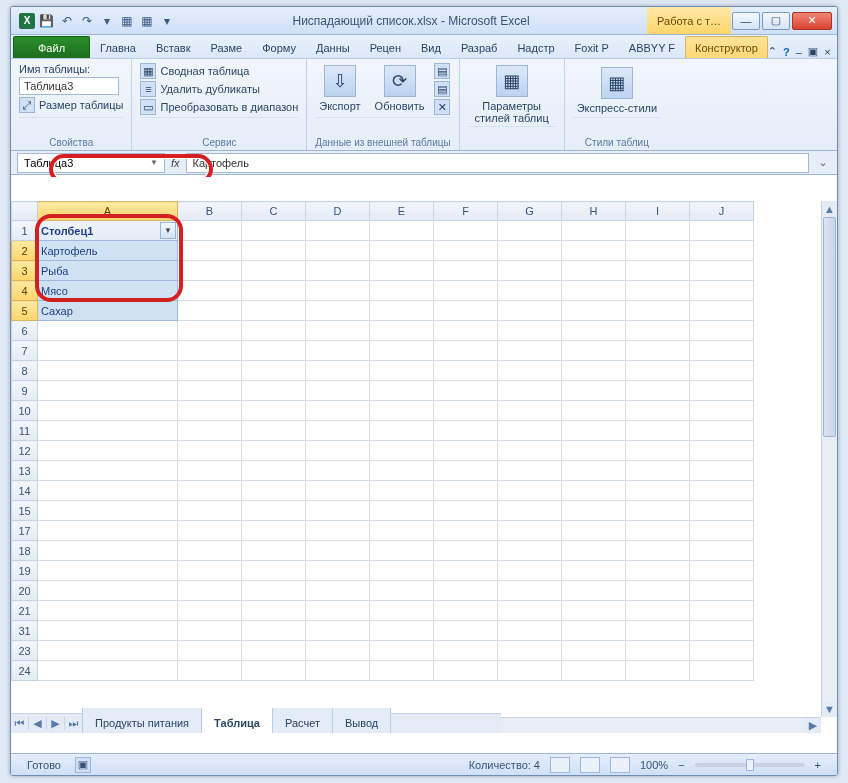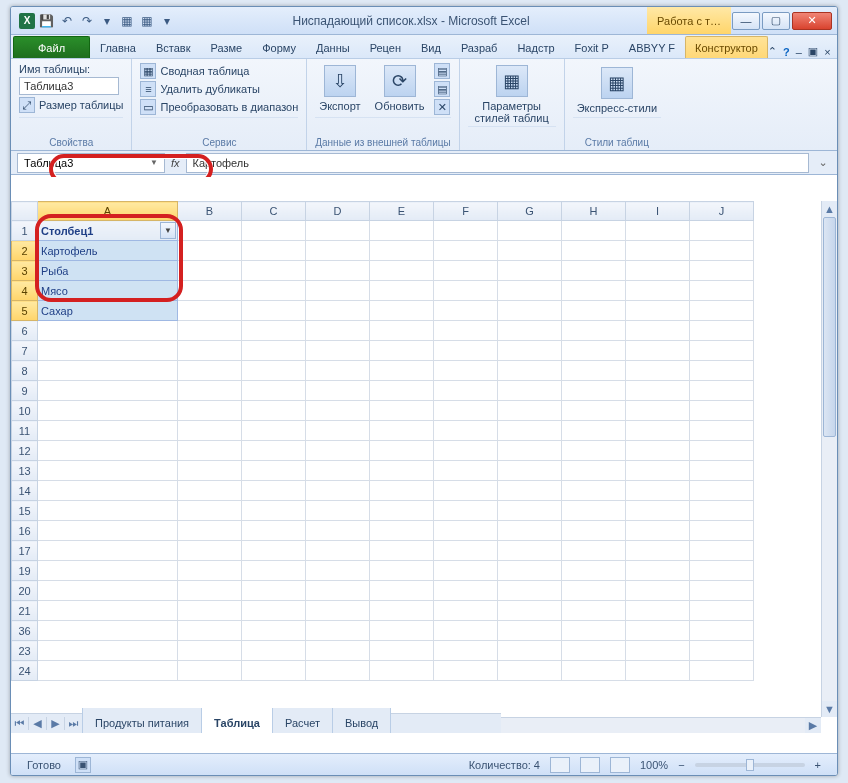--- a/index.html
+++ b/index.html
@@ -447,46 +447,46 @@
               <td></td>
               <td></td>
               <td></td>
               <td></td>
               <td></td>
               <td></td>
               <td></td>
               <td></td>
             </tr>
             <tr>
-              <th class="rowh">16</th>
-              <td></td>
-              <td></td>
-              <td></td>
-              <td></td>
-              <td></td>
-              <td></td>
-              <td></td>
-              <td></td>
-              <td></td>
-              <td></td>
-            </tr>
-            <tr>
               <th class="rowh">17</th>
               <td></td>
               <td></td>
               <td></td>
               <td></td>
               <td></td>
               <td></td>
               <td></td>
               <td></td>
               <td></td>
               <td></td>
             </tr>
             <tr>
+              <th class="rowh">18</th>
+              <td></td>
+              <td></td>
+              <td></td>
+              <td></td>
+              <td></td>
+              <td></td>
+              <td></td>
+              <td></td>
+              <td></td>
+              <td></td>
+            </tr>
+            <tr>
               <th class="rowh">19</th>
               <td></td>
               <td></td>
               <td></td>
               <td></td>
               <td></td>
               <td></td>
               <td></td>
               <td></td>
               <td></td>
@@ -512,21 +512,21 @@
               <td></td>
               <td></td>
               <td></td>
               <td></td>
               <td></td>
               <td></td>
               <td></td>
               <td></td>
             </tr>
             <tr>
-              <th class="rowh">36</th>
+              <th class="rowh">31</th>
               <td></td>
               <td></td>
               <td></td>
               <td></td>
               <td></td>
               <td></td>
               <td></td>
               <td></td>
               <td></td>
               <td></td>

